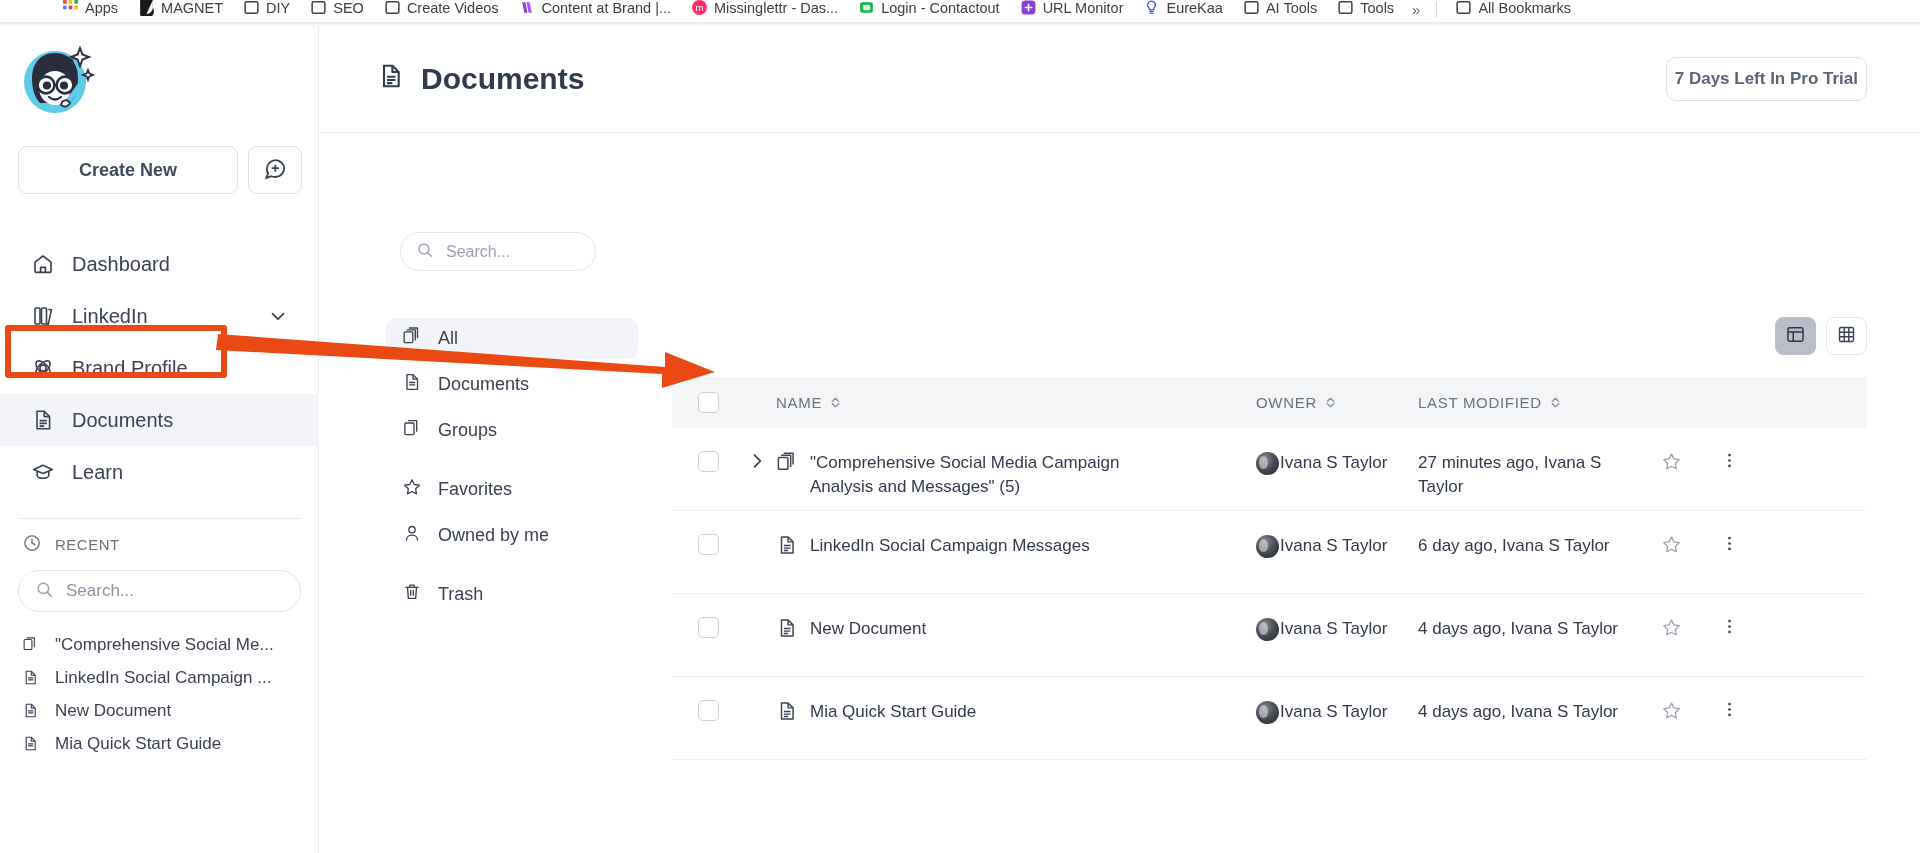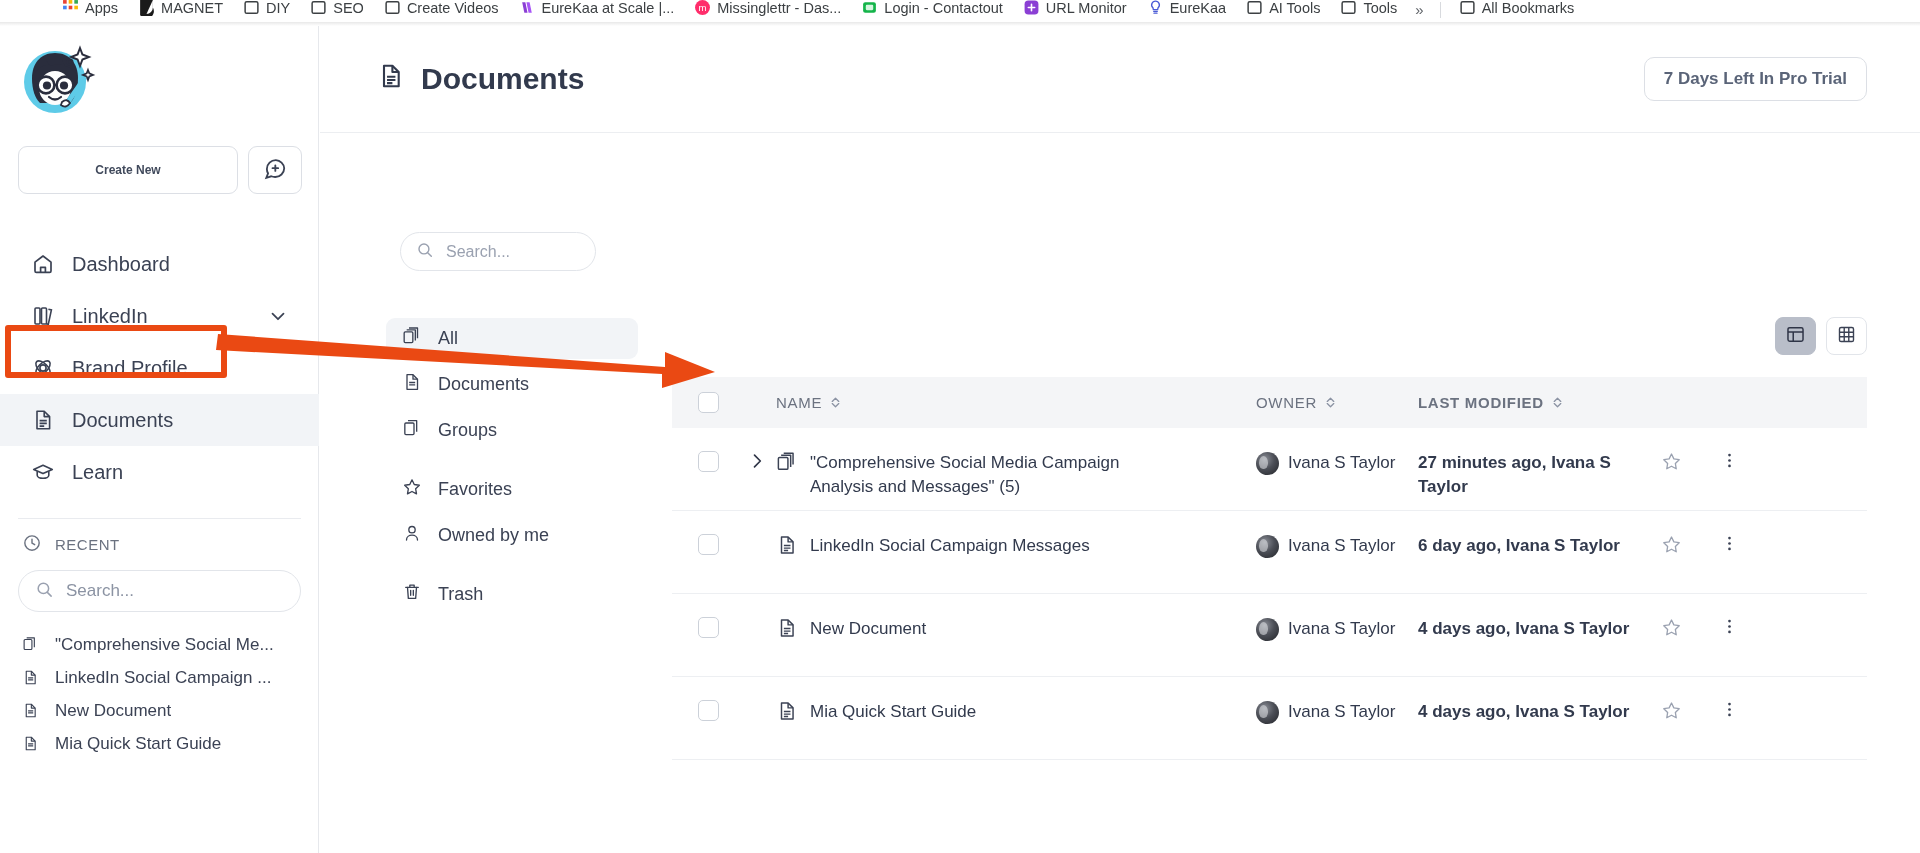--- a/index.html
+++ b/index.html
@@ -50,21 +50,21 @@
   
   .sidebar {
     position: absolute; top: 0; left: 0; width: 319px; height: 827px;
     background: #ffffff; border-right: 1px solid #e6e8ec;
   }
   .logo-wrap { position: absolute; top: 14px; left: 18px; width: 82px; height: 82px; }
 
   .create-row { position: absolute; top: 120px; left: 18px; display: flex; gap: 10px; }
   .btn-create {
     width: 220px; height: 48px; border: 1px solid #dcdfe5; border-radius: 9px;
-    background: #fff; font-size: 12px; font-weight: bold; color: #414a5c;
+    background: #fff; font-size: 18px; font-weight: bold; color: #414a5c;
     display: flex; align-items: center; justify-content: center; cursor: pointer;
     font-family: "Liberation Sans", sans-serif;
   }
   .btn-chat {
     width: 54px; height: 48px; border: 1px solid #dcdfe5; border-radius: 9px;
     background: #fff; display: flex; align-items: center; justify-content: center; cursor: pointer;
   }
 
   .nav { position: absolute; top: 212px; left: 0; width: 319px; }
   .nav-item {
@@ -108,21 +108,21 @@
     position: relative; height: 107px; border-bottom: 1px solid #eceef1;
     display: flex; align-items: center;
   }
   .page-title {
     display: flex; align-items: center; gap: 16px;
     margin-left: 57px; font-size: 30px; font-weight: bold; color: #323a4d;
   }
   .trial-badge {
     position: absolute; right: 53px; top: 31px;
     border: 1px solid #dcdfe5; border-radius: 10px;
-    height: 44px; padding: 0 19px;
+    height: 44px; padding: 0 8px;
     display: flex; align-items: center;
     font-size: 17px; font-weight: bold; color: #5a6478; cursor: pointer;
     background: #fff;
   }
 
   
   .content { position: relative; height: 720px; }
 
   .filter-search {
     position: absolute; top: 99px; left: 80px;
@@ -152,41 +152,41 @@
   .vt-btn.active { background: #b9bec9; border-color: #b9bec9; }
 
   .table { position: absolute; top: 244px; left: 352px; right: 53px; }
   .thead {
     background: #f4f5f7; height: 51px; display: flex; align-items: center;
     font-size: 15px; letter-spacing: 0.7px; color: #6b7280; font-weight: normal;
   }
   .col-check { width: 104px; display: flex; align-items: center; padding-left: 26px; flex: 0 0 auto; }
   .col-name { width: 480px; display: flex; align-items: center; flex: 0 0 auto; }
   .col-owner { width: 162px; display: flex; align-items: center; flex: 0 0 auto; }
-  .col-mod { width: 222px; display: flex; align-items: center; flex: 0 0 auto; font-weight: bold; }
+  .col-mod { width: 222px; display: flex; align-items: center; flex: 0 0 auto; }
   .col-star { width: 62px; display: flex; align-items: center; justify-content: center; flex: 0 0 auto; }
   .col-menu { width: 54px; display: flex; align-items: center; justify-content: center; flex: 0 0 auto; }
   .sort-ico { margin-left: 7px; display: inline-flex; }
 
   .checkbox {
     width: 21px; height: 21px; border: 1px solid #ccd1d9; border-radius: 5px; background: #fff;
     cursor: pointer; flex: 0 0 auto;
   }
 
   .trow {
     display: flex; align-items: flex-start; min-height: 83px;
     border-bottom: 1px solid #edeff2; padding-top: 23px;
     font-size: 17px; color: #323a4d;
   }
   .trow .col-check, .trow .col-name, .trow .col-owner,
   .trow .col-mod, .trow .col-star, .trow .col-menu { align-items: flex-start; }
   .row-expand { width: 26px; display: flex; justify-content: center; margin-right: 4px; cursor: pointer; }
   .row-doc-ico { width: 34px; flex: 0 0 auto; display: flex; align-items: flex-start; }
   .row-title { line-height: 1.42; max-width: 330px; }
-  .owner-cell { display: flex; align-items: flex-start; gap: 9px; line-height: 1.42; }
+  .owner-cell { display: flex; align-items: flex-start; gap: 1px; line-height: 1.42; }
   .avatar {
     width: 23px; height: 23px; border-radius: 50%; flex: 0 0 auto;
     background: radial-gradient(circle at 38% 32%, #8c8f97 0%, #4c4f57 45%, #222428 100%);
     position: relative; overflow: hidden; margin-top: 1px;
   }
   .avatar::after {
     content: ""; position: absolute; left: 3px; top: 4px; width: 9px; height: 13px;
     border-radius: 50% 50% 45% 45%; background: rgba(225,227,232,0.55);
   }
   .mod-cell { line-height: 1.42; }
@@ -252,21 +252,21 @@
       </span>
       <span class="bm-label">Create Videos</span>
     </div>
     <div class="bm">
       <span class="bm-ico">
         <svg width="17" height="17" viewBox="0 0 16 16">
             <path d="M3 3 L6 3 L8 13 L5 13 Z" fill="#8b3fd4"></path>
             <path d="M7 3 L10 3 L12 13 L9 13 Z" fill="#a855f7"></path>
           </svg>
       </span>
-      <span class="bm-label">EureKaa at Scale |...</span>
+      <span class="bm-label">Content at Brand |...</span>
     </div>
     <div class="bm">
       <span class="bm-ico">
         <svg width="17" height="17" viewBox="0 0 16 16">
             <circle cx="8" cy="8" r="7" fill="#ff2d6b"></circle>
             <text x="8" y="11.5" font-size="9" fill="#fff" text-anchor="middle" font-family="Liberation Sans, sans-serif">m</text>
           </svg>
       </span>
       <span class="bm-label">Missinglettr - Das...</span>
     </div>

